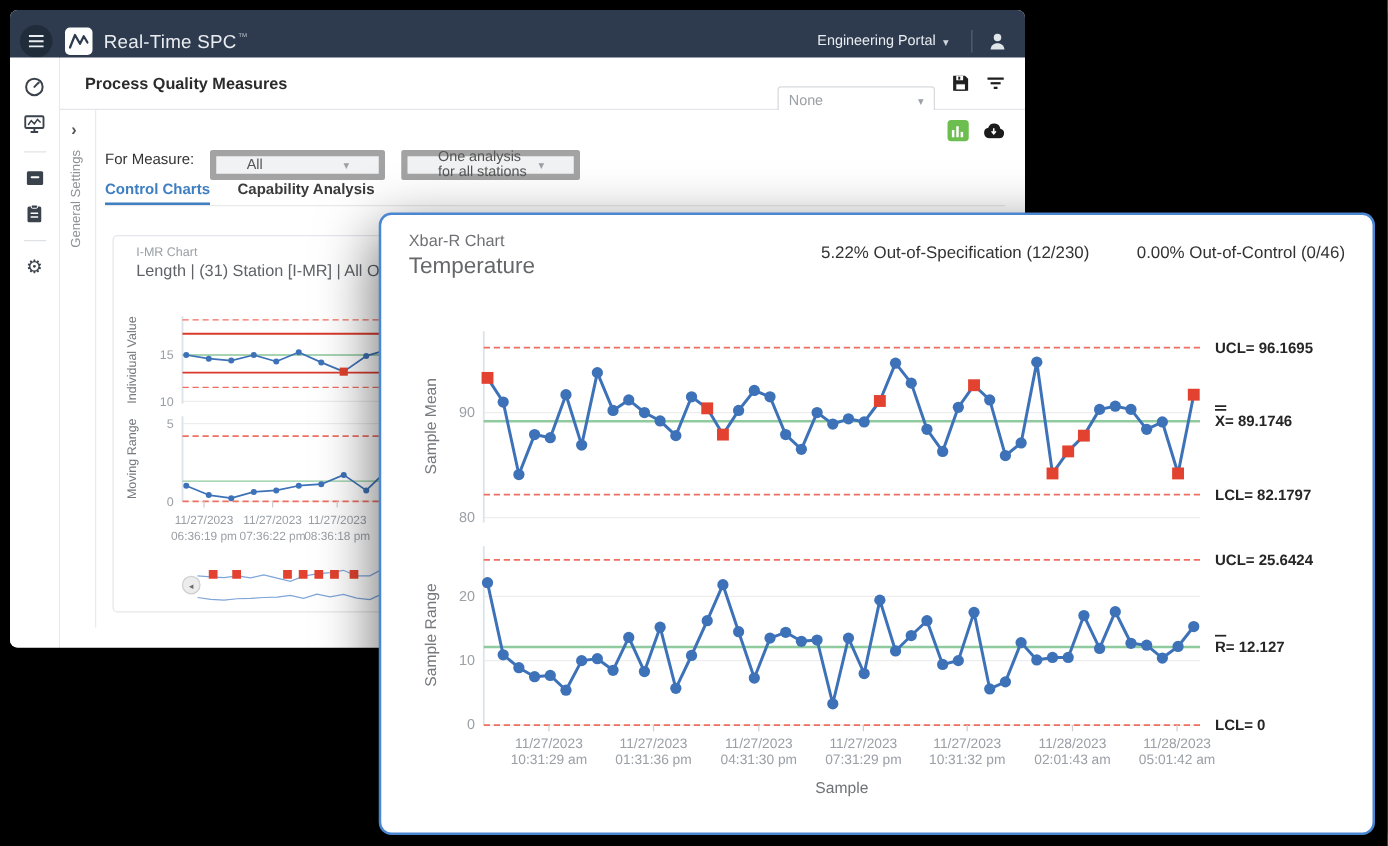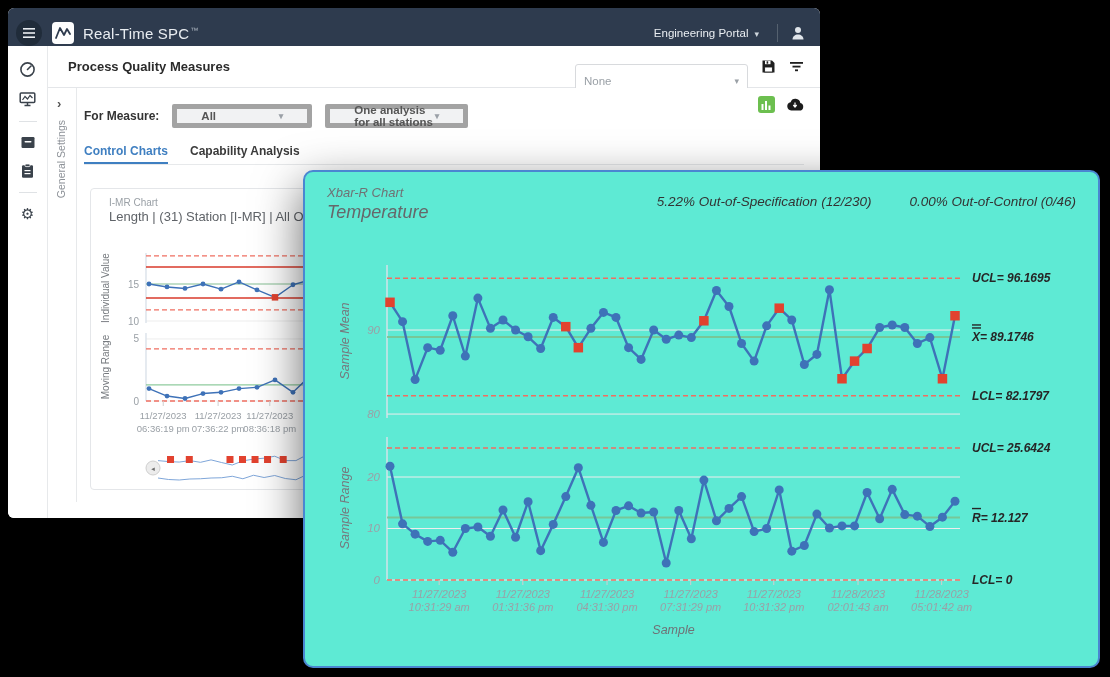--- a/index.html
+++ b/index.html
@@ -24,44 +24,44 @@
   .side-btn{background:none;border:none;padding:2px;cursor:pointer;display:flex;}
   .side-divider{width:18px;height:1px;background:#dfe2e5;margin:2px 0;}
   .gear-glyph{font-size:15px;color:#3a424b;line-height:1;}
 
   .main{position:absolute;left:40px;top:38px;right:0;bottom:0;}
   .page-header{position:absolute;left:0;right:0;top:0;height:42px;border-bottom:1px solid #e4e6e9;display:flex;align-items:center;justify-content:space-between;padding:0 16px 0 20px;background:#fff;}
   .page-title{font-size:13px;font-weight:700;color:#2b2b2b;}
   .header-controls{display:flex;align-items:center;gap:13px;}
   .select{display:flex;align-items:center;justify-content:space-between;cursor:pointer;}
   .select .caret{font-size:9px;color:#9aa0a6;}
-  .select--outline{width:173px;height:23px;border:1px solid #d8dadd;border-radius:3px;background:#fff;color:#9aa0a6;font-size:11.5px;padding:16px 8px;margin-top:28px;}
+  .select--outline{width:126px;height:23px;border:1px solid #d8dadd;border-radius:3px;background:#fff;color:#9aa0a6;font-size:11.5px;padding:5px 8px;margin-top:28px;}
   .icon-btn{background:none;border:none;padding:0;cursor:pointer;display:flex;}
 
   .content{position:absolute;left:0;right:0;top:42px;bottom:0;background:#fff;}
   .rail-chevron{position:absolute;left:9px;top:8px;background:none;border:none;color:#555;font-size:13px;font-weight:700;cursor:pointer;padding:0;}
   .rail-text{position:absolute;left:7px;top:32px;writing-mode:vertical-rl;transform:rotate(180deg);font-size:10.5px;color:#8d9298;}
   .v-divider{position:absolute;left:28px;top:0;bottom:16px;width:1px;background:#e7e9eb;}
   .panel-title{position:absolute;left:36px;top:11px;font-size:12.5px;font-weight:700;color:#1e1e1e;}
   .panel-actions{position:absolute;right:16px;top:8px;display:flex;align-items:center;gap:11px;}
   .green-btn{width:17px;height:17px;border-radius:3px;background:#6cbf4f;border:none;display:flex;align-items:center;justify-content:center;cursor:pointer;padding:0;}
-  .measure-row{position:absolute;left:36px;top:16px;display:flex;align-items:center;gap:13px;height:24px;font-weight:bold;}
+  .measure-row{position:absolute;left:36px;top:32px;display:flex;gap:13px;height:24px;}
   .measure-label{font-size:12px;color:#333;}
   .select--fill{height:24px;background:#f1f2f3;border:5px solid #a3a3a3;border-radius:2px;font-size:11.5px;color:#555;padding:0 24px;}
   .w140{width:140px;} .w172{width:143px;}
   .tabs{position:absolute;left:36px;right:16px;top:56px;height:21px;border-bottom:1px solid #e7e9eb;display:flex;gap:22px;}
   .tab{font-size:12px;font-weight:700;color:#3b3b3b;cursor:pointer;line-height:14px;}
   .tab.active{color:#3f7fc1;border-bottom:2px solid #3f7fc1;padding-bottom:5px;}
   .imr-card{position:absolute;left:42px;top:100px;width:706px;height:302px;border:1px solid #e4e6e9;border-radius:4px;background:#fff;overflow:hidden;}
   .imr-type{position:absolute;left:18px;top:8px;font-size:10px;color:#9aa0a6;}
   .imr-title{position:absolute;left:18px;top:20px;font-size:13px;color:#5f6368;}
   svg.imr{position:absolute;left:0;top:40px;}
 
   
-  .modal{position:absolute;left:303px;top:170px;width:797px;height:498px;background:#5eead4;border:2px solid #4a86d1;border-radius:10px;box-shadow:0 16px 48px rgba(0,0,0,.6);font-style:italic;}
+  .modal{position:absolute;left:303px;top:170px;width:797px;height:498px;background:#ffffff;border:2px solid #4a86d1;border-radius:10px;box-shadow:0 16px 48px rgba(0,0,0,.6);}
   .modal-type{position:absolute;left:22px;top:13px;font-size:13px;color:#707174;}
   .modal-title{position:absolute;left:22px;top:30px;font-size:18px;color:#66676a;}
   .modal-stats{position:absolute;right:22px;top:22px;display:flex;gap:38px;font-size:13.5px;color:#333;}
   svg.xbar{position:absolute;left:0;top:58px;}
 </style>
 </head>
 <body>
 
 <div class="stage">
 

